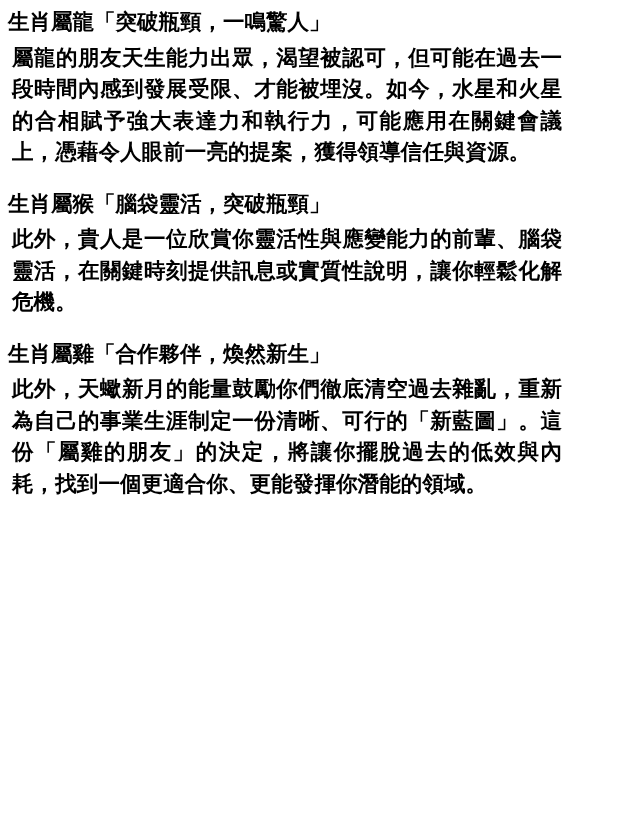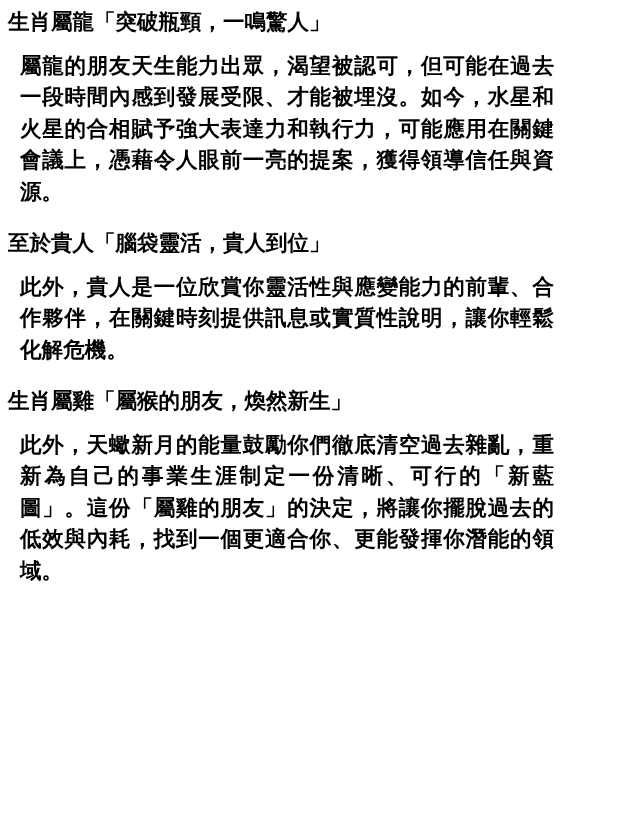--- a/index.html
+++ b/index.html
@@ -27,21 +27,21 @@
   .section + .section {
     margin-top: 20px;
   }
   .para {
     font-size: 21.5px;
     line-height: 31.5px;
     font-weight: 700;
     letter-spacing: 0.1px;
     text-align: justify;
     text-justify: inter-character;
-    margin: 12px;
+    margin: 4px;
     word-break: break-all;
     -webkit-font-smoothing: none;
   }
   .heading {
     font-size: 21.5px;
     line-height: 31.5px;
     font-weight: 700;
     margin: 0;
     white-space: nowrap;
   }
@@ -53,22 +53,22 @@
 <body>
 
 <div class="page">
 
   <div class="section">
     <div class="heading">生肖屬龍「突破瓶頸，一鳴驚人」</div>
     <div class="para">屬龍的朋友天生能力出眾，渴望被認可，但可能在過去一段時間內感到發展受限、才能被埋沒。如今，水星和火星的合相賦予強大表達力和執行力，可能應用在關鍵會議上，憑藉令人眼前一亮的提案，獲得領導信任與資源。</div>
   </div>
 
   <div class="section">
-    <div class="heading">至於貴人「腦袋靈活，貴人到位」</div>
-    <div class="para">此外，貴人是一位欣賞你靈活性與應變能力的前輩、合作夥伴，在關鍵時刻提供訊息或實質性說明，讓你輕鬆化解危機。</div>
+    <div class="heading">生肖屬猴「腦袋靈活，突破瓶頸」</div>
+    <div class="para">此外，貴人是一位欣賞你靈活性與應變能力的前輩、腦袋靈活，在關鍵時刻提供訊息或實質性說明，讓你輕鬆化解危機。</div>
   </div>
 
   <div class="section">
-    <div class="heading">生肖屬雞「屬猴的朋友，煥然新生」</div>
+    <div class="heading">生肖屬雞「合作夥伴，煥然新生」</div>
     <div class="para">此外，天蠍新月的能量鼓勵你們徹底清空過去雜亂，重新為自己的事業生涯制定一份清晰、可行的「新藍圖」。這份「屬雞的朋友」的決定，將讓你擺脫過去的低效與內耗，找到一個更適合你、更能發揮你潛能的領域。</div>
   </div>
 
 </div>
 
 </body></html>

